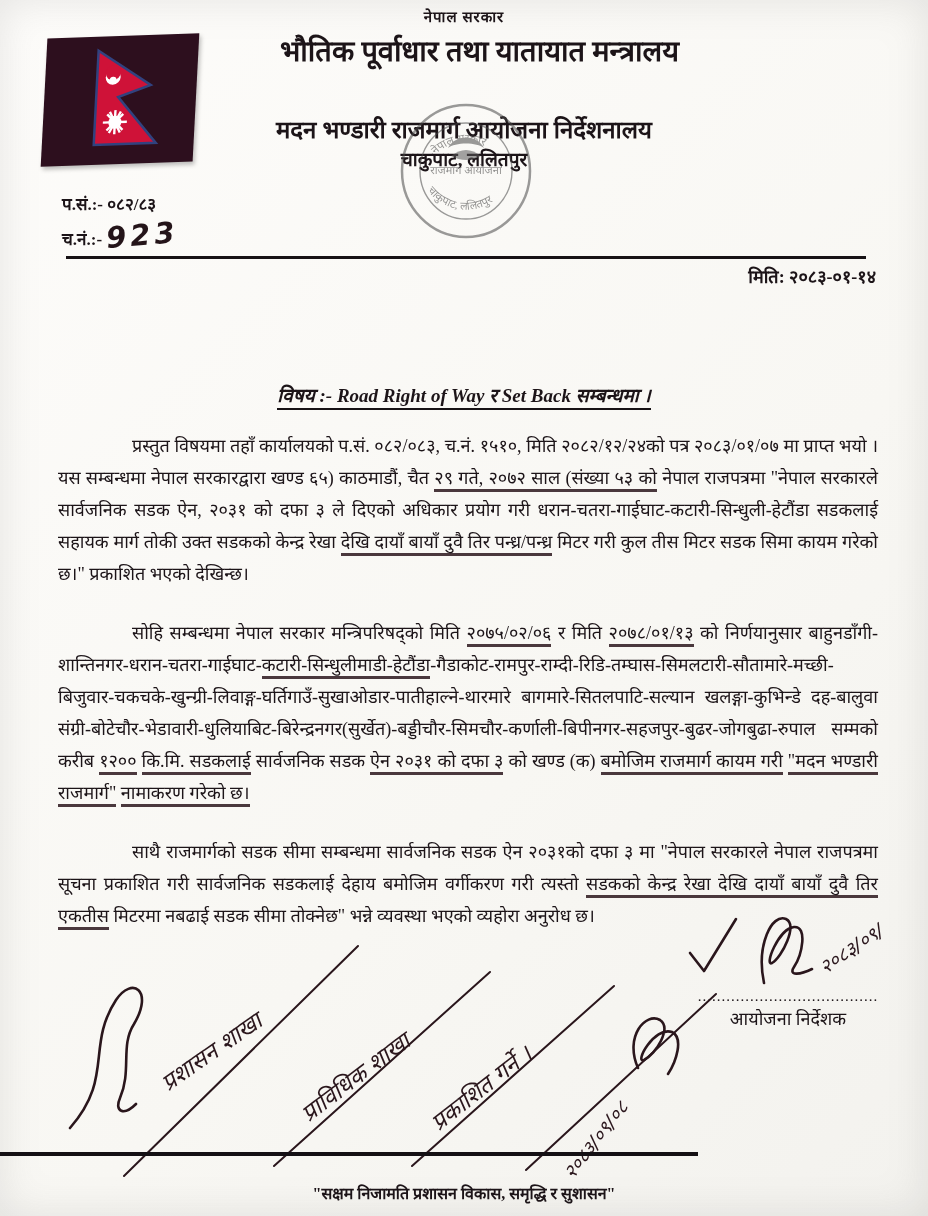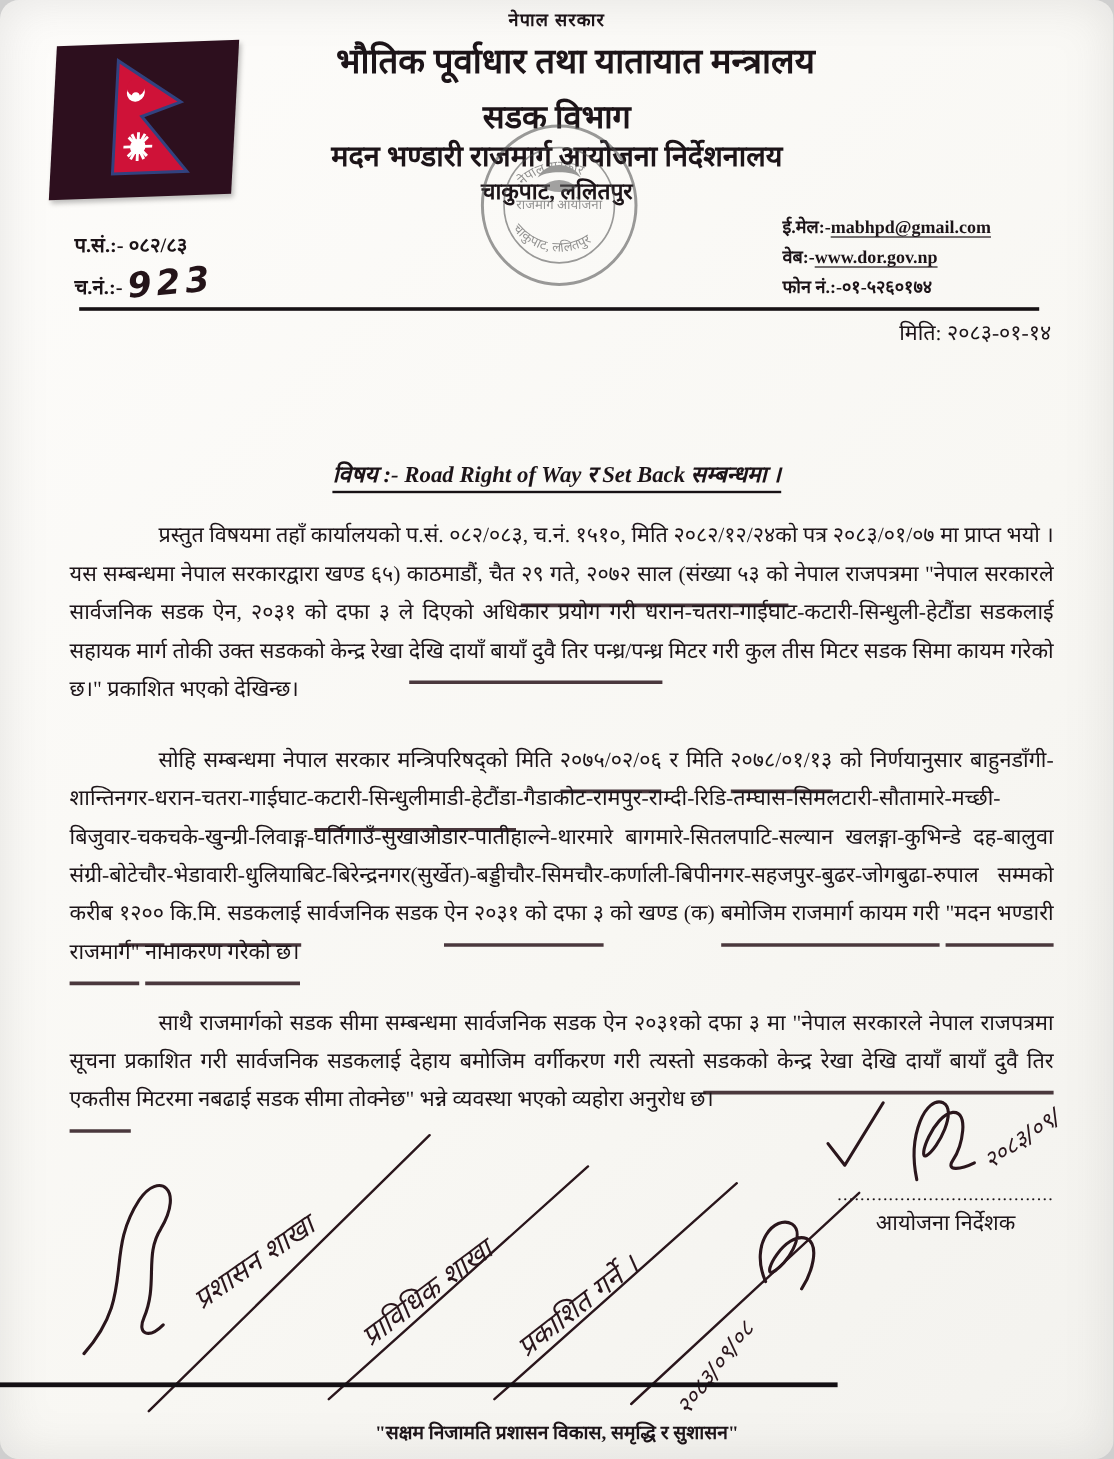--- a/index.html
+++ b/index.html
@@ -2,21 +2,20 @@
 <html><head>
 <meta charset="utf-8">
 <style>
   html,body{margin:0;padding:0;background:#cfcfcf;}
   .page{
     position:relative;width:928px;height:1216px;margin:0 auto;
     background:linear-gradient(135deg,#fdfcfa 0%,#f8f7f3 60%,#f3f2ee 100%);
     font-family:"Liberation Serif","DejaVu Serif",serif;
     color:#1c1418;overflow:hidden;
     box-shadow:inset 0 0 40px rgba(120,120,120,.18);
-    border-radius:16px;
   }
   .abs{position:absolute;}
   .ctr{left:0;right:0;text-align:center;}
   .b{font-weight:bold;}
   
   .h-gov{top:6px;font-size:15px;letter-spacing:1px;}
   .h-ministry{top:30px;font-size:29px;padding-left:31px;}
   .h-dept{top:78px;font-size:27px;}
   .h-dir{top:112px;font-size:24px;}
   .h-addr{top:146px;font-size:19px;}
@@ -26,30 +25,30 @@
     box-shadow:2px 3px 4px rgba(0,0,0,.25);}
   
   .stamp{left:393px;top:96px;width:146px;height:150px;opacity:.55;filter:blur(.4px);}
   
   .refs{left:62px;top:190px;font-size:17px;line-height:30px;}
   .handnum{font-family:"DejaVu Sans",sans-serif;font-style:italic;font-weight:bold;
     font-size:29px;display:inline-block;transform:rotate(-5deg);letter-spacing:4px;color:#241419;}
   .contact{left:652px;top:178px;font-size:15px;line-height:25px;font-weight:bold;}
   .contact .u{text-decoration:underline;text-underline-offset:3px;}
   .rule1{left:66px;top:256px;width:800px;height:3px;background:#171215;}
-  .miti{right:52px;top:264px;font-size:18px;font-weight:normal;text-align:right;}
+  .miti{right:52px;top:264px;font-size:18px;font-weight:bold;text-align:right;}
   
   .addr{left:62px;top:292px;font-size:19px;line-height:30px;font-weight:bold;}
   
   .subject{top:382px;font-size:19px;}
   .subject span{font-weight:bold;border-bottom:2px solid #171215;padding-bottom:2px;font-style:italic;}
   
   .paras{left:58px;top:430px;width:820px;}
   .para{margin:0 0 27px;text-align:justify;text-indent:74px;font-size:18px;line-height:1.78;}
-  .pen-underline{border-bottom:3px solid rgba(43,22,28,.85);padding-bottom:15px;}
+  .pen-underline{border-bottom:3px solid rgba(43,22,28,.85);padding-bottom:1px;}
   
   .sigblock{left:688px;top:988px;width:200px;text-align:center;font-size:18px;line-height:30px;}
   .dots{font-size:15px;letter-spacing:1px;line-height:16px;white-space:nowrap;}
   .sig-svg{left:660px;top:905px;width:260px;height:110px;}
   
   .hand-svg{left:28px;top:928px;width:690px;height:252px;}
   .ink{fill:none;stroke:#2a161c;stroke-width:2.6;stroke-linecap:round;stroke-linejoin:round;}
   .ink-thin{fill:none;stroke:#2a161c;stroke-width:2;stroke-linecap:round;}
   .hand-text{font-family:"DejaVu Sans",sans-serif;font-style:italic;fill:#2a161c;font-size:23px;}
   .hand-date{font-family:"DejaVu Sans",sans-serif;font-style:italic;fill:#2a161c;font-size:19px;}
@@ -58,21 +57,20 @@
   .footer{top:1182px;font-size:16px;font-weight:bold;}
   .stamp-txt{font-family:"Liberation Serif",serif;font-size:11px;fill:#3c3c3c;}
 </style>
 </head>
 <body>
 
 <div class="page">
 
   <div class="abs ctr b h-gov">नेपाल सरकार</div>
   <div class="abs ctr b h-ministry">भौतिक पूर्वाधार तथा यातायात मन्त्रालय</div>
-  <div class="abs ctr b h-dept">सडक विभाग</div>
   <div class="abs ctr b h-dir">मदन भण्डारी राजमार्ग आयोजना निर्देशनालय</div>
   <div class="abs ctr b h-addr">चाकुपाट, ललितपुर</div>
 
   <div class="abs flag-box">
     <svg width="96" height="112" viewBox="0 0 96 112">
       <path d="M24,6 L78,42 L46,53 L86,100 L24,100 Z" fill="#cf1238" stroke="#31427f" stroke-width="2.5"></path>
       <circle cx="40" cy="33" r="7.5" fill="#ffffff"></circle>
       <circle cx="40" cy="28.5" r="7.5" fill="#cf1238"></circle>
       <circle cx="40" cy="36" r="3.4" fill="#ffffff"></circle>
       <g stroke="#ffffff" stroke-width="2.4">
@@ -99,25 +97,20 @@
     <text class="stamp-txt" x="73" y="78" text-anchor="middle">राजमार्ग आयोजना</text>
     <path d="M55,52 C62,38 84,38 91,52 C84,46 62,46 55,52 Z" fill="#4a4a4a"></path>
     <path d="M58,60 q15,-12 30,0 q-15,8 -30,0 Z" fill="#5a5a5a"></path>
   </svg>
 
   <div class="abs refs">
     <div><span class="b">प.सं.:-</span>&nbsp;<span class="b">०८२/८३</span></div>
     <div><span class="b">च.नं.:-</span>&nbsp;<span class="handnum">923</span></div>
   </div>
 
-  <div class="abs contact">
-    <div><span>ई.मेल:-</span><span class="u">mabhpd@gmail.com</span></div>
-    <div><span>वेब:-</span><span class="u">www.dor.gov.np</span></div>
-    <div><span>फोन नं.:-</span><span>०१-५२६०१७४</span></div>
-  </div>
 
   <div class="abs rule1"></div>
   <div class="abs miti">मिति: २०८३-०१-१४</div>
 
 
   <div class="abs ctr subject"><span>विषय :- Road Right of Way र Set Back सम्बन्धमा ।</span></div>
 
   <div class="abs paras">
       <p class="para"><span>प्रस्तुत विषयमा तहाँ कार्यालयको प.सं. ०८२/०८३, च.नं. १५१०, मिति २०८२/१२/२४को पत्र २०८३/०१/०७ मा प्राप्त भयो । यस सम्बन्धमा नेपाल सरकारद्वारा खण्ड ६५) काठमाडौं, चैत </span><span class="pen-underline">२९ गते, २०७२ साल (संख्या ५३ को</span><span> नेपाल राजपत्रमा "नेपाल सरकारले सार्वजनिक सडक ऐन, २०३१ को दफा ३ ले दिएको अधिकार प्रयोग गरी धरान-चतरा-गाईघाट-कटारी-सिन्धुली-हेटौंडा सडकलाई सहायक मार्ग तोकी उक्त सडकको केन्द्र रेखा </span><span class="pen-underline">देखि दायाँ बायाँ दुवै तिर पन्ध्र/पन्ध्र</span><span> मिटर गरी कुल तीस मिटर सडक सिमा कायम गरेको छ।" प्रकाशित भएको देखिन्छ।</span></p>
       <p class="para"><span>सोहि सम्बन्धमा नेपाल सरकार मन्त्रिपरिषद्को मिति </span><span class="pen-underline">२०७५/०२/०६</span><span> र मिति </span><span class="pen-underline">२०७८/०१/१३</span><span> को निर्णयानुसार बाहुनडाँगी-शान्तिनगर-धरान-चतरा-गाईघाट-</span><span class="pen-underline">कटारी-सिन्धुलीमाडी-हेटौंडा</span><span>-गैडाकोट-रामपुर-राम्दी-रिडि-तम्घास-सिमलटारी-सौतामारे-मच्छी-बिजुवार-चकचके-खुन्ग्री-लिवाङ्ग-घर्तिगाउँ-सुखाओडार-पातीहाल्ने-थारमारे बागमारे-सितलपाटि-सल्यान खलङ्गा-कुभिन्डे दह-बालुवा संग्री-बोटेचौर-भेडावारी-धुलियाबिट-बिरेन्द्रनगर(सुर्खेत)-बड्डीचौर-सिमचौर-कर्णाली-बिपीनगर-सहजपुर-बुढर-जोगबुढा-रुपाल सम्मको करीब </span><span class="pen-underline">१२००</span><span> </span><span class="pen-underline">कि.मि. सडकलाई</span><span> सार्वजनिक सडक </span><span class="pen-underline">ऐन २०३१ को दफा ३</span><span> को खण्ड (क) </span><span class="pen-underline">बमोजिम राजमार्ग कायम गरी</span><span> </span><span class="pen-underline">"मदन भण्डारी राजमार्ग"</span><span> </span><span class="pen-underline">नामाकरण गरेको छ।</span></p>

